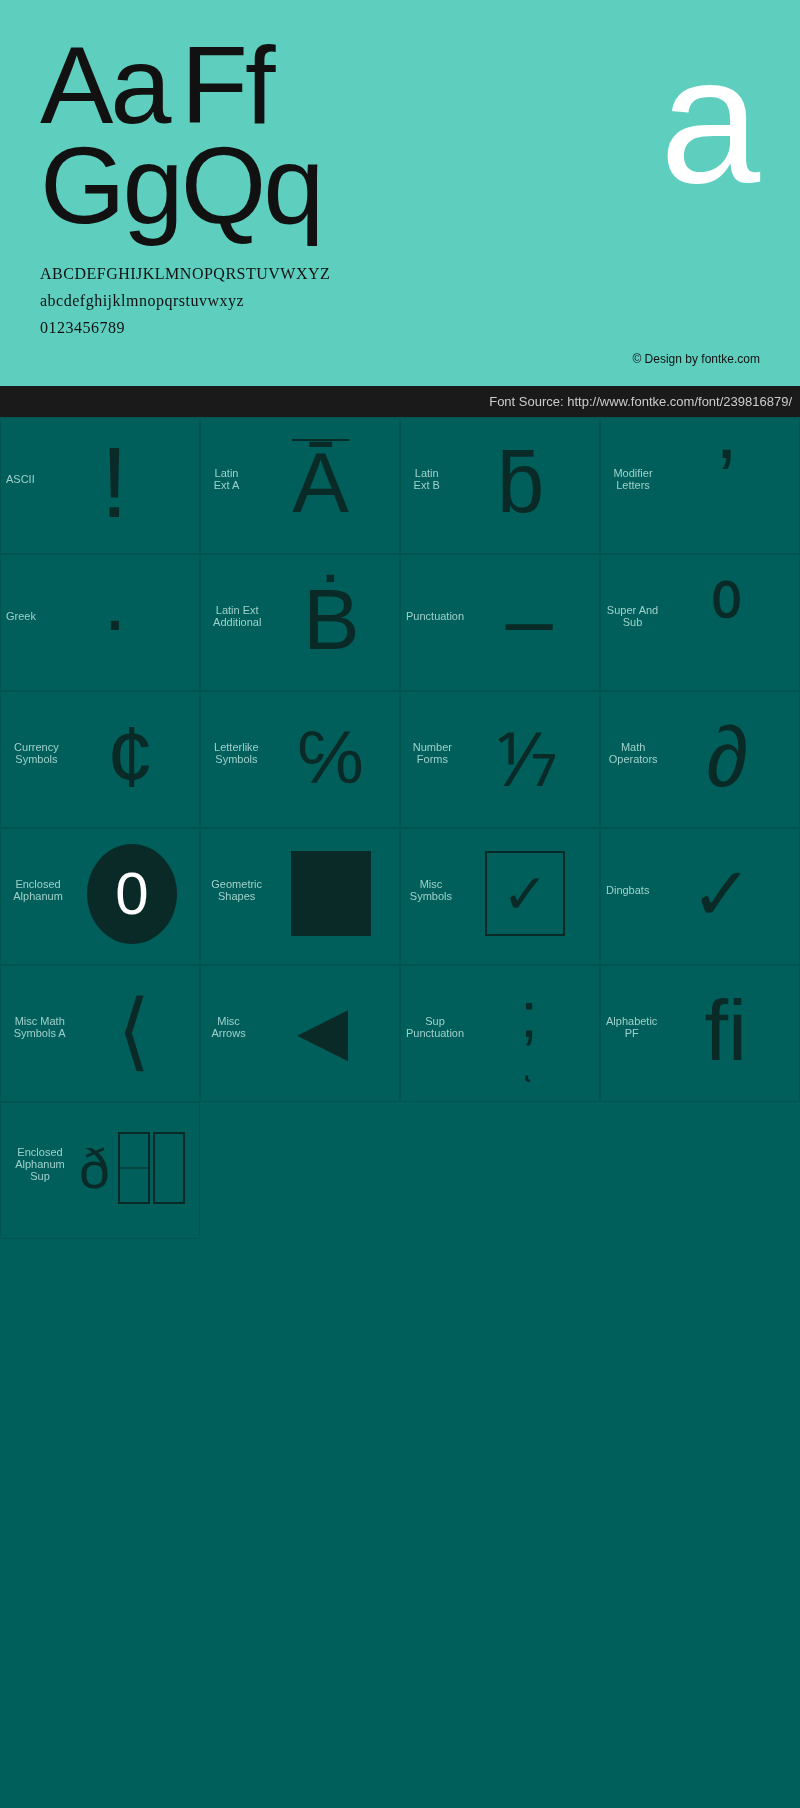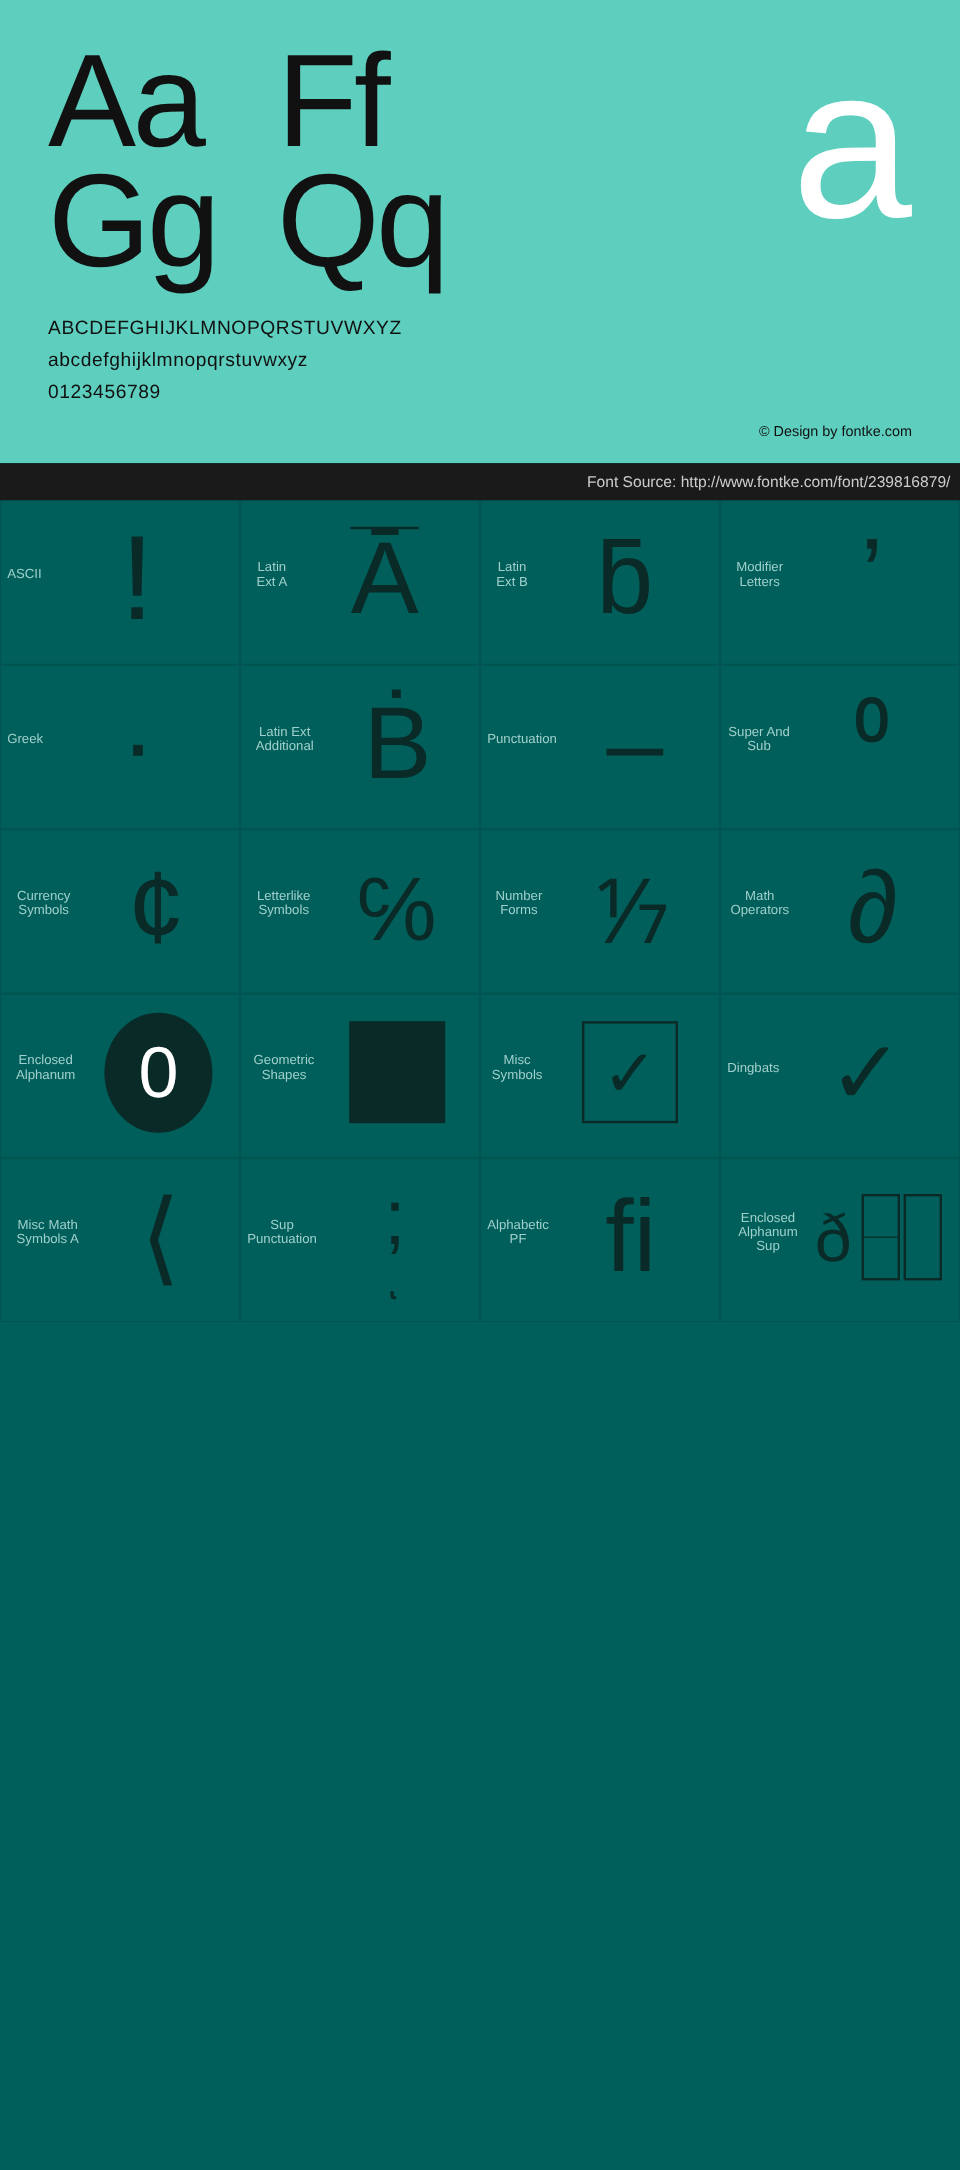--- a/index.html
+++ b/index.html
@@ -40,21 +40,21 @@
       line-height: 1;
       font-family: 'Helvetica Neue', Arial, sans-serif;
       font-stretch: ultra-condensed;
       margin-left: auto;
       margin-top: -10px;
     }
     .alphabet-rows {
       font-size: 16px;
       font-weight: 200;
       color: #111;
-      font-family: Liberation Sans, sans-serif;
+      font-family: Liberation Serif, serif;
       font-stretch: condensed;
       line-height: 1.7;
       letter-spacing: 0.5px;
     }
     .credit-line {
       text-align: right;
       font-size: 12px;
       color: #111;
       margin-top: 10px;
       font-family: sans-serif;
@@ -139,21 +139,21 @@
       font-family: sans-serif;
     }
     svg { overflow: visible; }
   </style>
 </head>
 <body>
 
 <div class="header-area">
 
   <div class="glyph-showcase">
-    <div style="display:flex; flex-direction:column; margin-right:50px;">
+    <div style="display:flex; flex-direction:column; ">
       <div style="display:flex;">
         <span class="glyph-large" style="font-size:110px; margin-right:10px;">Aa</span>
       </div>
       <div style="display:flex; margin-top:-10px;">
         <span class="glyph-large" style="font-size:110px;">Gg</span>
       </div>
     </div>
     <div style="display:flex; flex-direction:column; margin-right:50px;justify-content:center;">
       <div>
         <span class="glyph-large" style="font-size:110px;">Ff</span>
@@ -261,20 +261,24 @@
   <div class="glyph-cell">
     <div class="cell-label">Dingbats</div>
     <div class="cell-glyph" style="font-size:75px; color:#0a2a28; height:110px; display:flex; align-items:center; justify-content:center; font-weight:100; font-family:'Helvetica Neue',Arial,sans-serif;">✓</div>
   </div>
   <div class="glyph-cell">
     <div class="cell-label">Misc Math Symbols A</div>
     <div class="cell-glyph" style="font-size:85px; color:#0a2a28; height:110px; display:flex; align-items:center; justify-content:center; font-weight:100; font-family:'Helvetica Neue',Arial,sans-serif;">⟨</div>
   </div>
 
   <div class="glyph-cell">
+    <div class="cell-label">Misc Arrows</div>
+    <div class="cell-glyph" style="font-size:85px; color:#0a2a28; height:110px; display:flex; align-items:center; justify-content:center; font-weight:100; font-family:'Helvetica Neue',Arial,sans-serif;">◄</div>
+  </div>
+  <div class="glyph-cell">
     <div class="cell-label">Sup Punctuation</div>
     <div class="cell-glyph" style="font-size:75px; color:#0a2a28; height:110px; display:flex; align-items:center; justify-content:center; font-weight:100; font-family:'Helvetica Neue',Arial,sans-serif;">
 
       <span style="display:inline-block; position:relative; font-size:65px;">
         <span style="display:block;">;</span>
         <span style="display:block; margin-top:-20px; font-size:45px;">ͺ</span>
       </span>
     </div>
   </div>
   <div class="glyph-cell">

